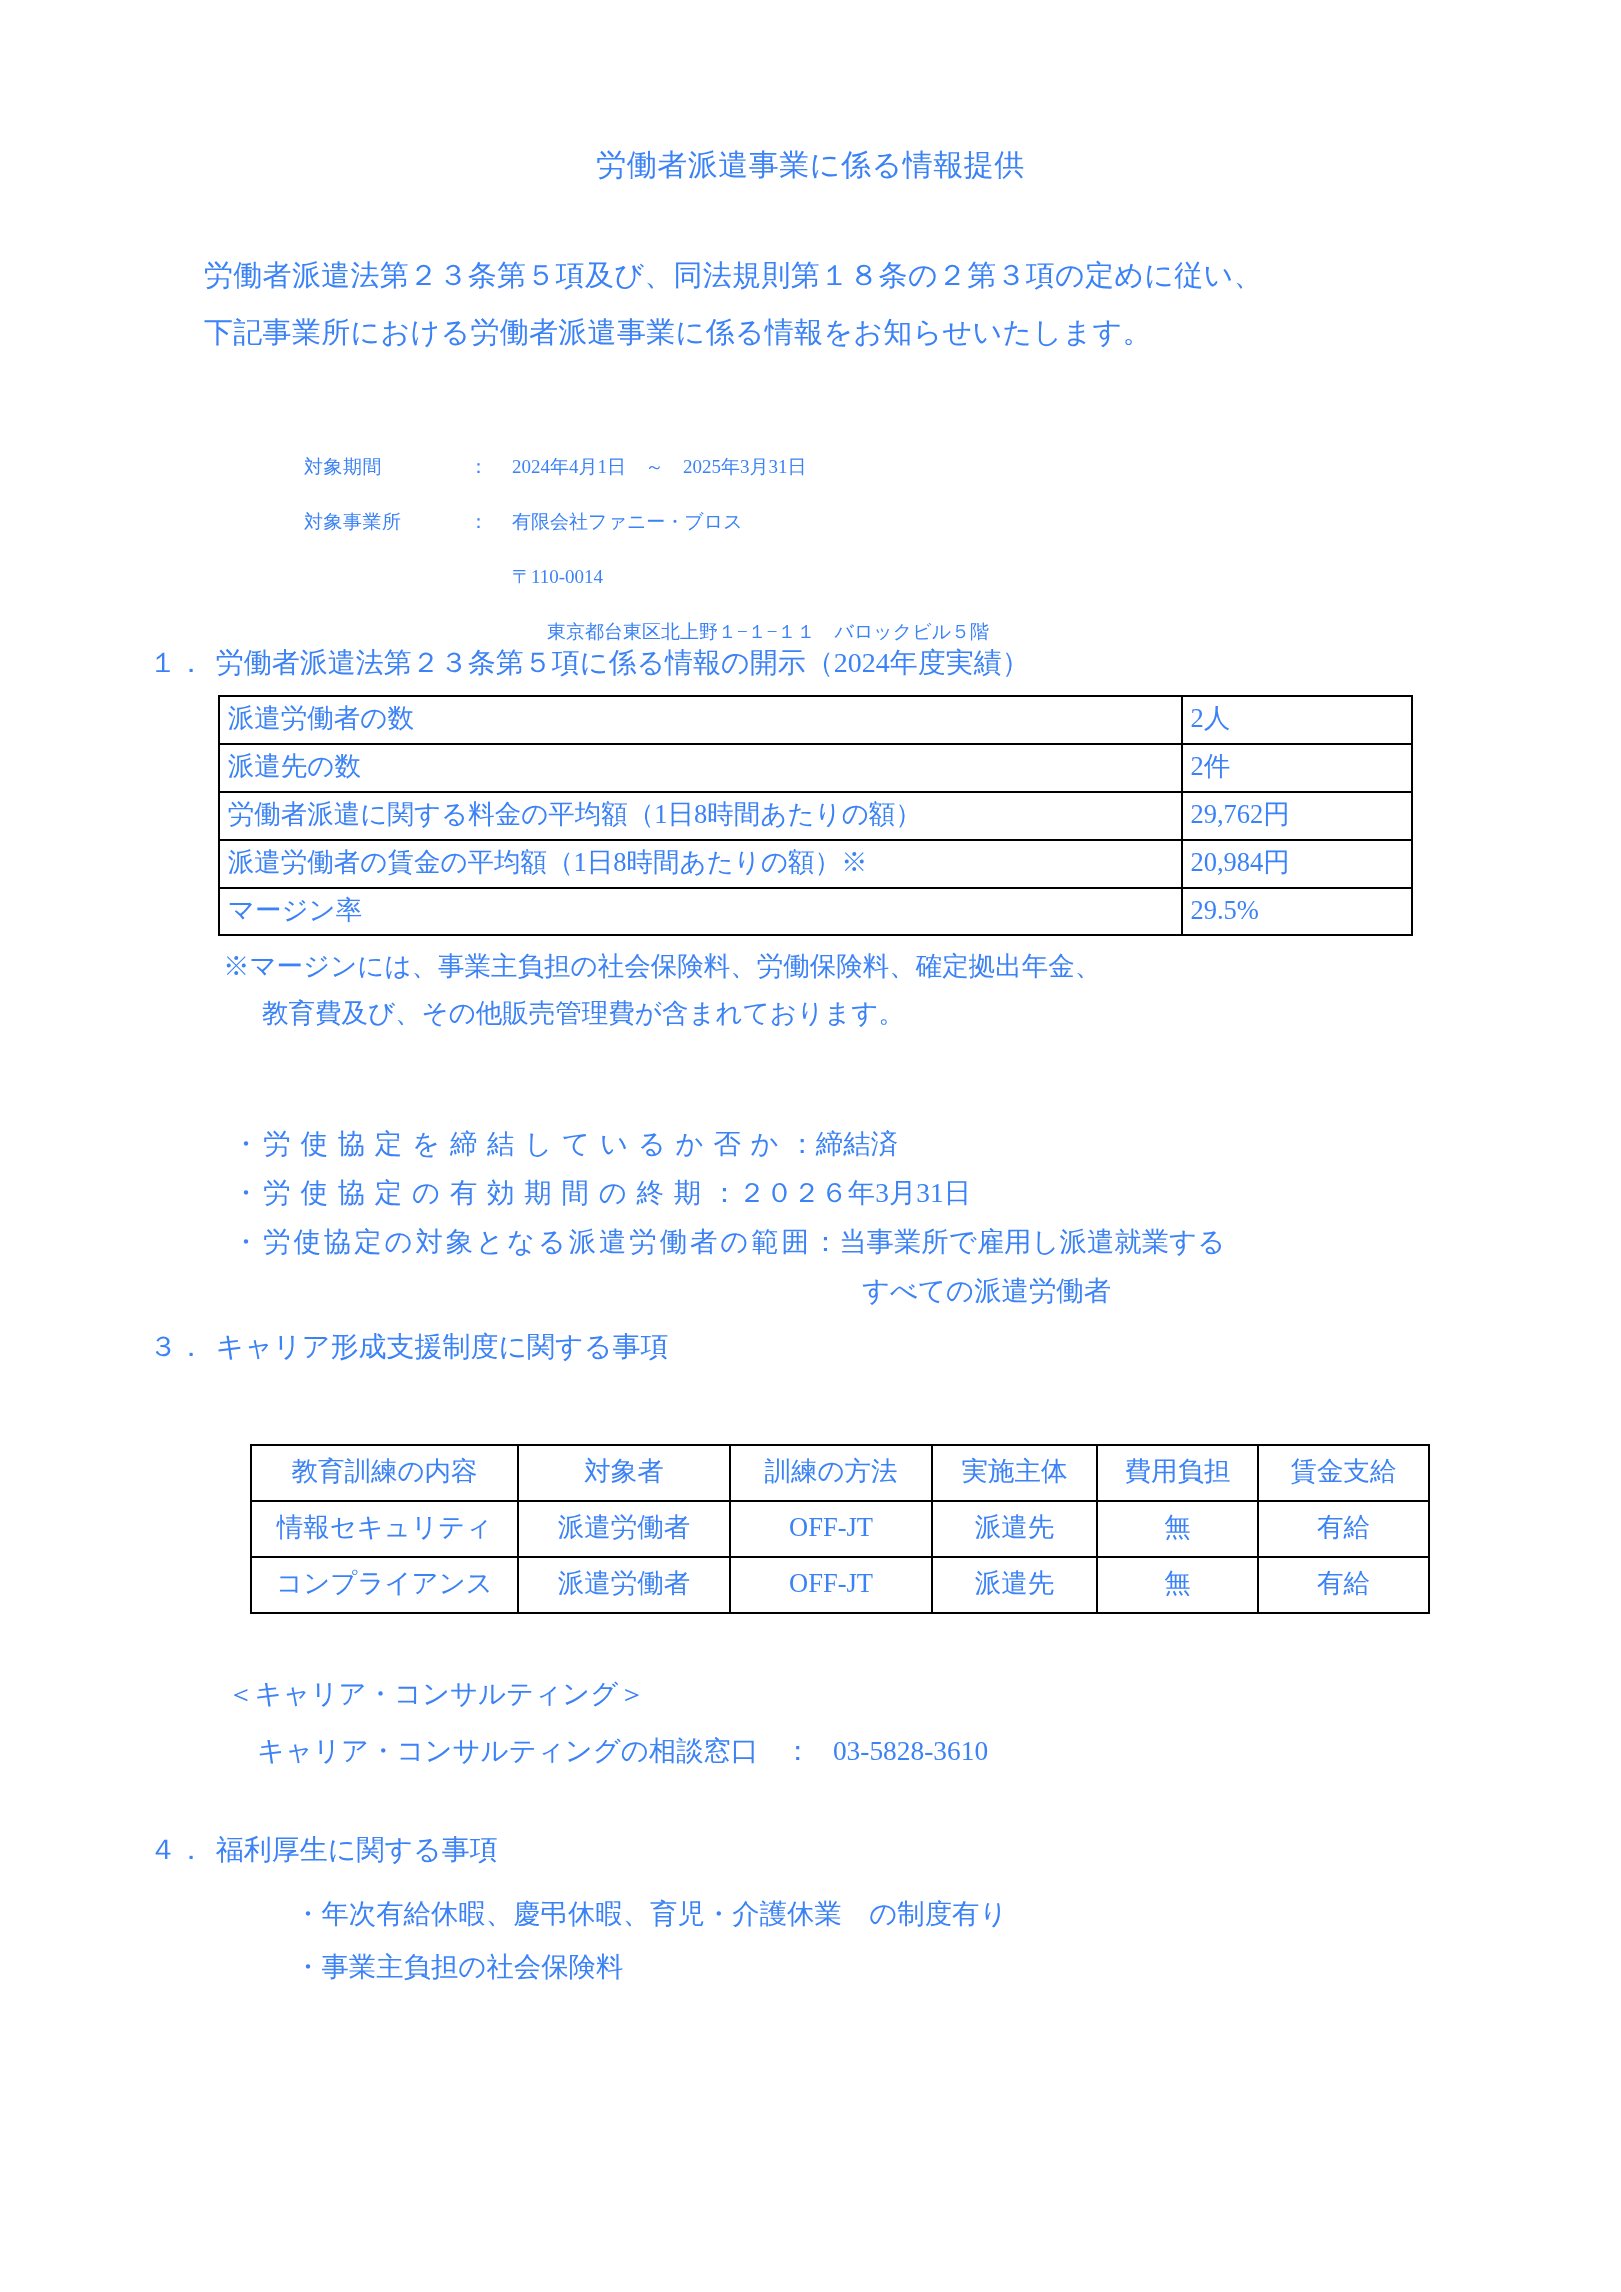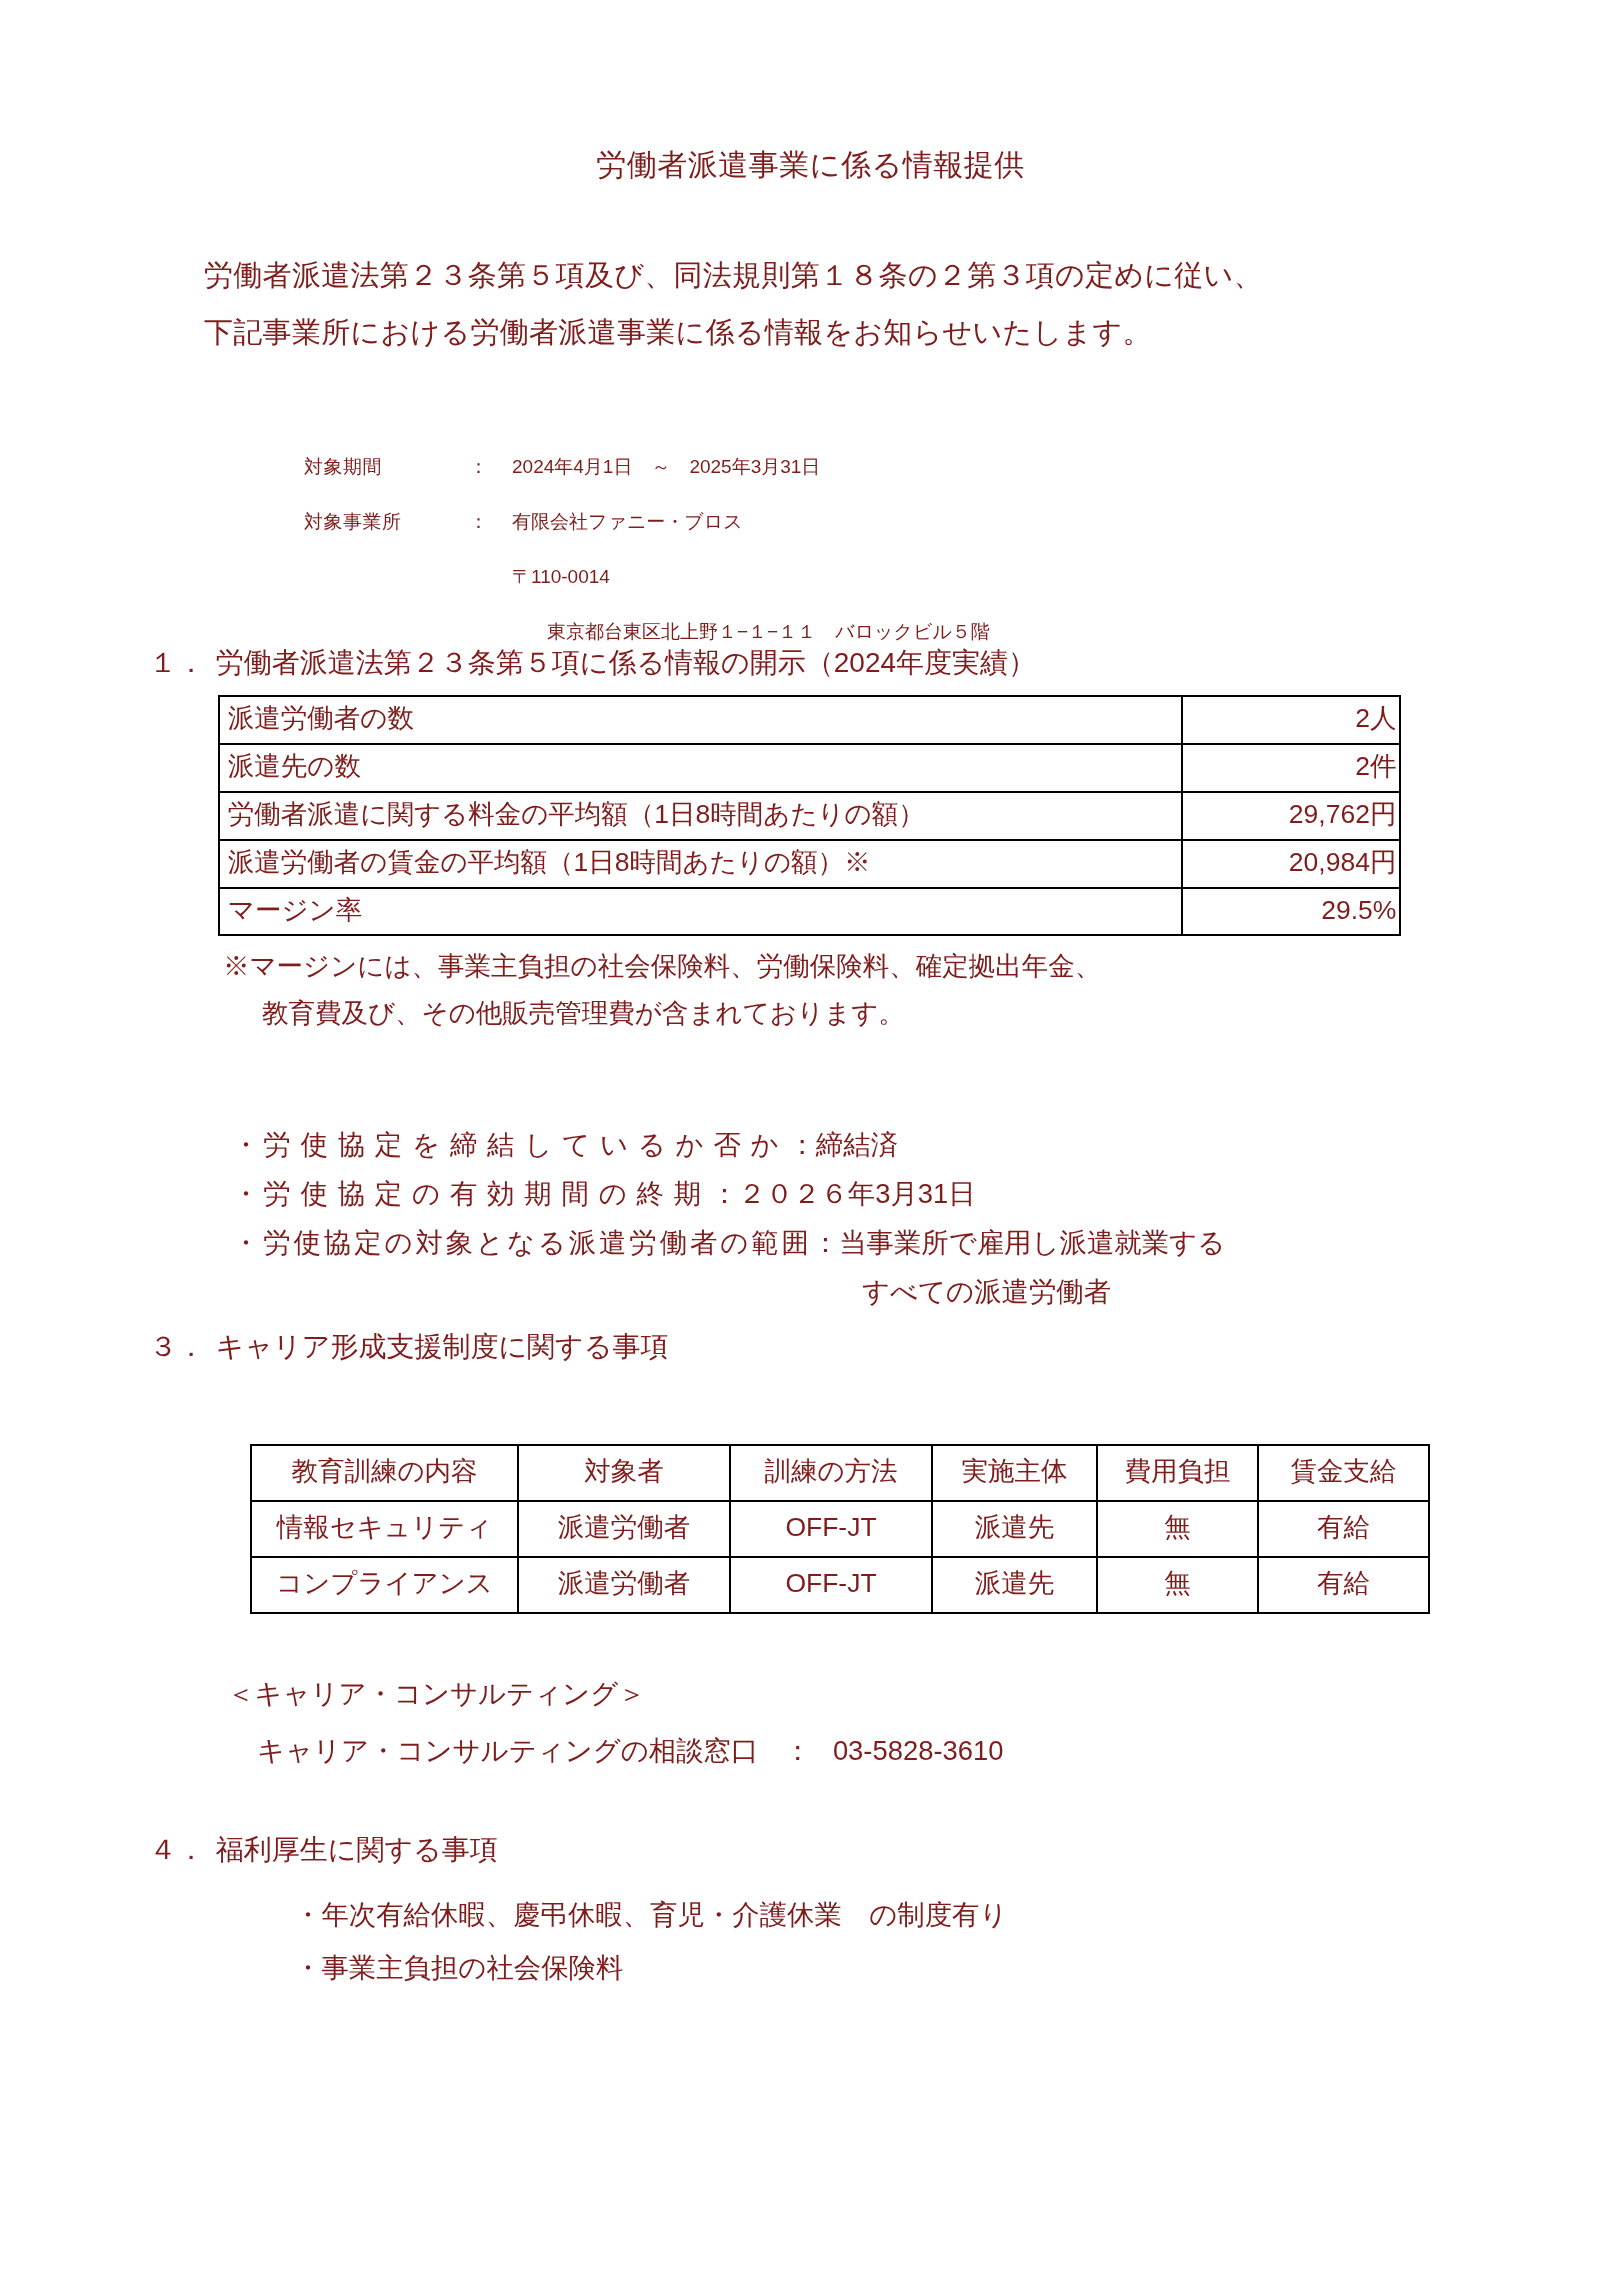--- a/index.html
+++ b/index.html
@@ -5,22 +5,22 @@
   html, body {
     margin: 0;
     padding: 0;
     background: #ffffff;
   }
   .page {
     position: relative;
     width: 1564px;
     height: 2293px;
     background: #ffffff;
-    font-family: Liberation Sans, sans-serif;
-    color: #7f1d1d;
+    font-family: Liberation Serif, serif;
+    color: #3b82f6;
     overflow: hidden;
   }
 
   
   .doc-title {
     position: absolute;
     top: 145px;
     left: 0;
     width: 1621px;
     text-align: center;
@@ -91,21 +91,21 @@
     font-size: 26.5px;
   }
   .table1 td {
     border: 2px solid #000;
     height: 40px;
     padding: 2px 7.8px 3.9px 7.8px;
     white-space: nowrap;
     line-height: 1.05;
   }
   .table1 td.k { width: 945px; text-align: left; }
-  .table1 td.v { width: 206px; text-align: right; padding-right: 3px; }
+  .table1 td.v { width: 206px; text-align: left; padding-right: 15px; }
 
   
   .note {
     position: absolute;
     top: 943px;
     left: 223px;
     font-size: 26.5px;
     line-height: 47px;
   }
   .note div { white-space: nowrap; }

